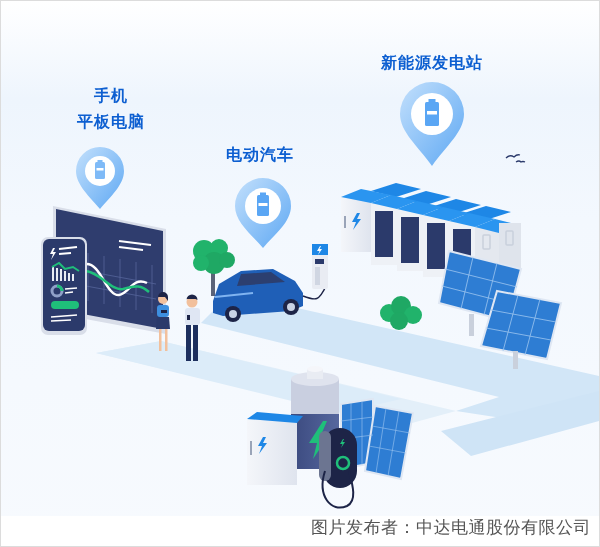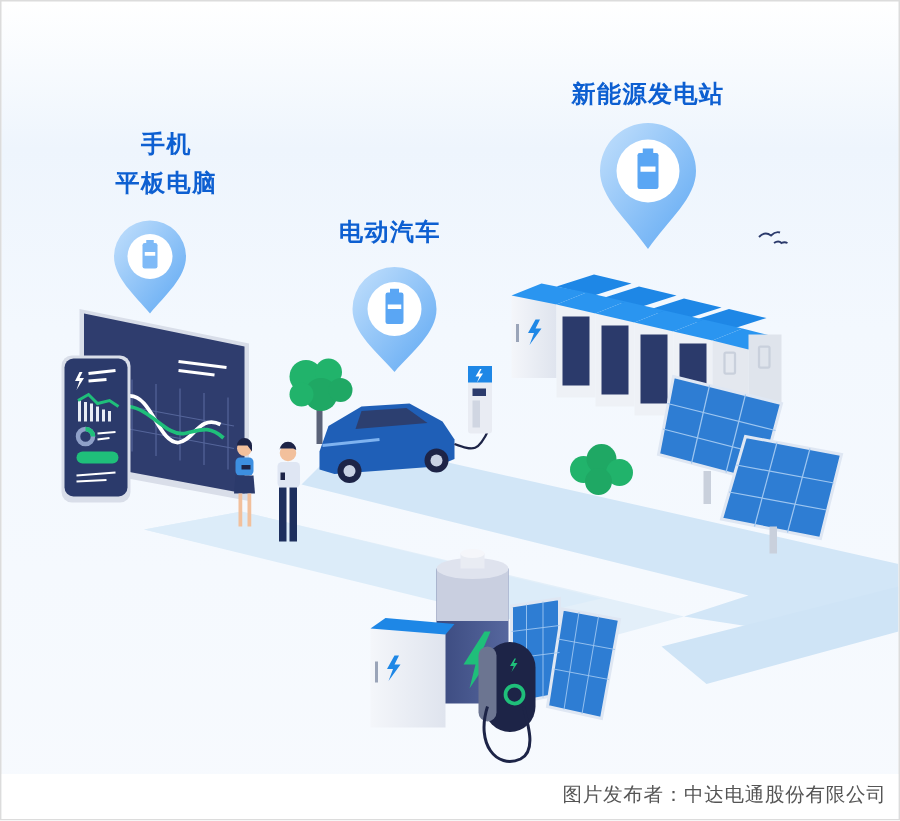--- a/index.html
+++ b/index.html
@@ -3,21 +3,21 @@
 <meta charset="utf-8">
 <style>
   html,body{margin:0;padding:0;}
   body{width:600px;height:547px;overflow:hidden;background:#ffffff;font-family:"DejaVu Sans",sans-serif;}
   .frame{position:relative;width:598px;height:545px;border:1px solid #dcdcdc;overflow:hidden;
     background:linear-gradient(180deg,#ffffff 0%,#eef5fd 18%,#f3f8fe 40%,#f7fafe 100%);}
   .scene{position:absolute;left:0;top:0;width:598px;height:545px;}
   .label{position:absolute;color:#0d5fd1;font-weight:bold;font-size:16px;line-height:26px;text-align:center;letter-spacing:1px;}
   .label-line{display:block;}
   .credit-bar{position:absolute;left:0;bottom:0;width:598px;height:30px;background:#ffffff;}
-  .credit{position:absolute;right:8px;bottom:7px;font-size:13px;color:#555555;letter-spacing:0.5px;}
+  .credit{position:absolute;right:8px;bottom:7px;font-size:17px;color:#555555;letter-spacing:0.5px;}
 </style>
 </head>
 <body>
 
 <div class="frame">
   <svg class="scene" viewBox="0 0 598 545" xmlns="http://www.w3.org/2000/svg">
     <defs>
       <linearGradient id="pinGrad" x1="0" y1="0" x2="1" y2="1">
         <stop offset="0" stop-color="#c3e0fc"></stop>
         <stop offset="1" stop-color="#5ea8f3"></stop>

